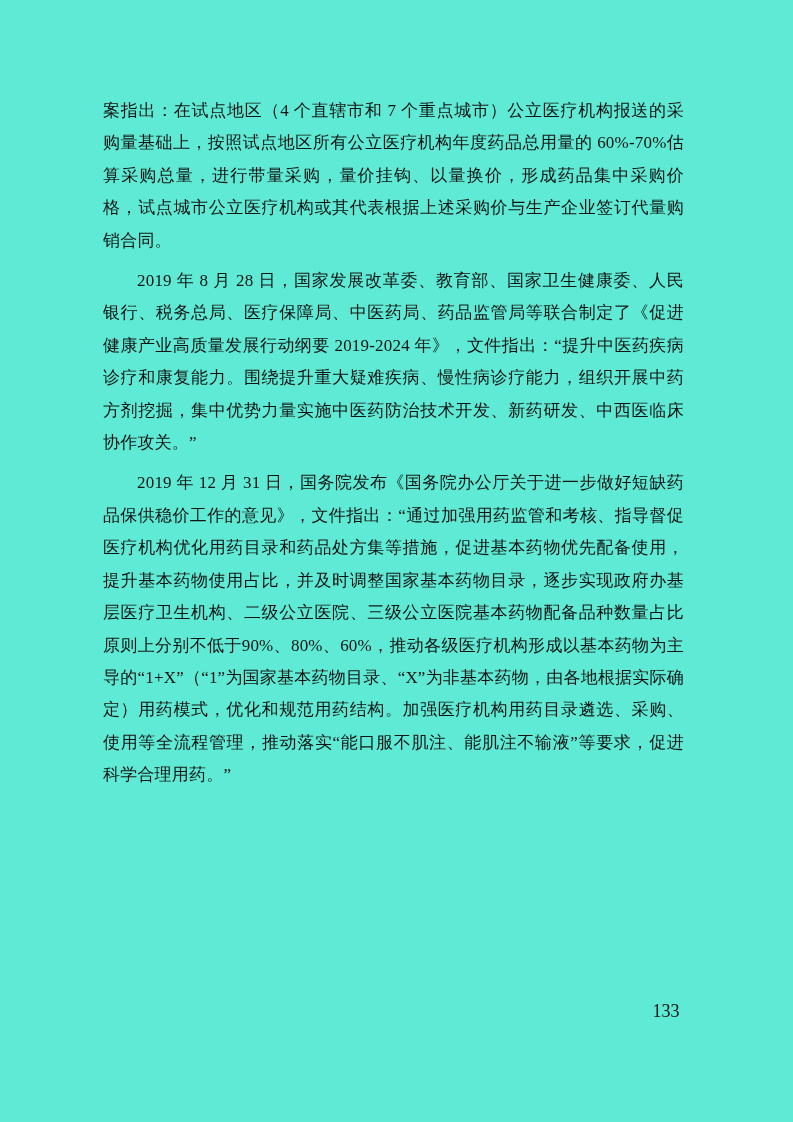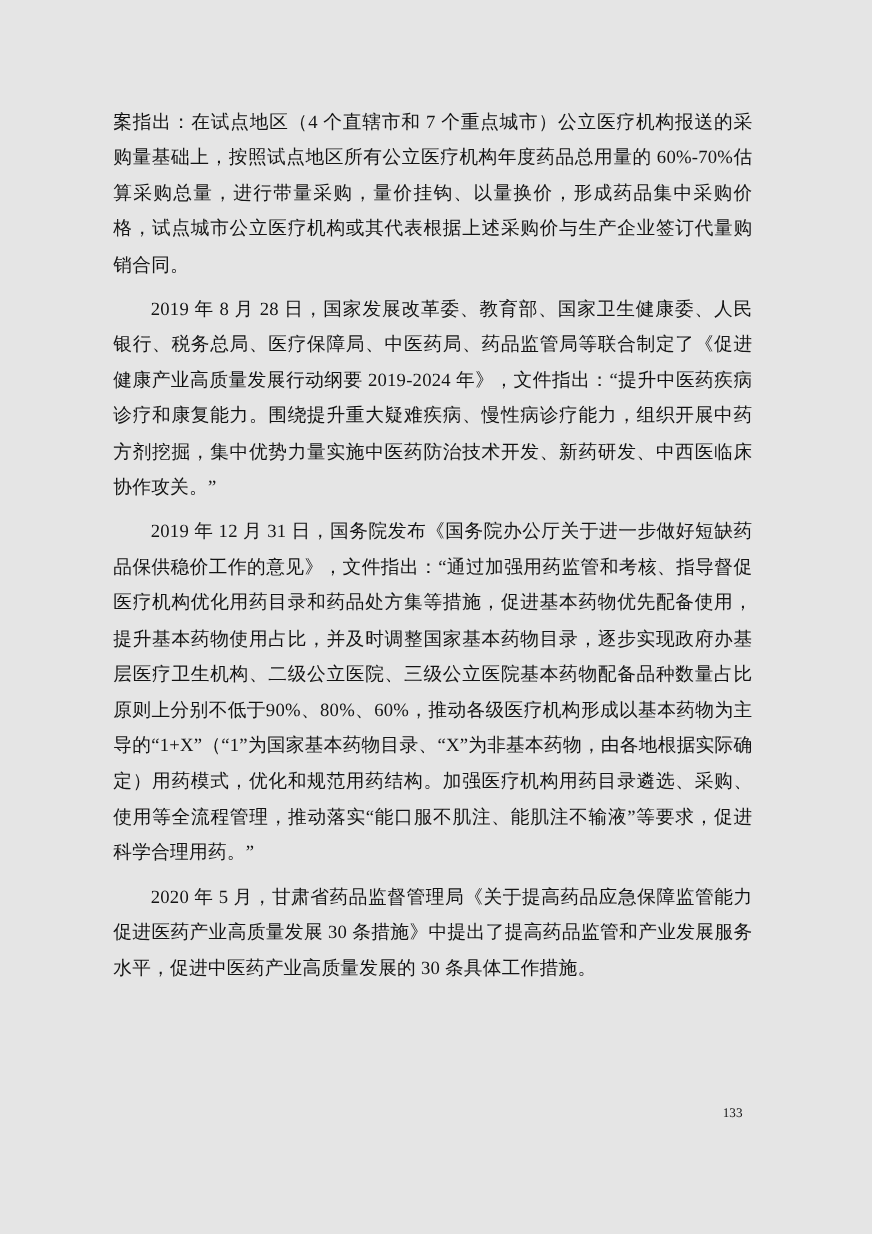--- a/index.html
+++ b/index.html
@@ -4,21 +4,21 @@
 <style>
   html, body {
     margin: 0;
     padding: 0;
     background: #ffffff;
   }
   .page {
     position: relative;
     width: 793px;
     height: 1122px;
-    background: #e5e5e5;
+    background: #5eead4;
     font-family: "Liberation Serif", "DejaVu Serif", serif;
     color: #141414;
     overflow: hidden;
   }
   .content {
     position: absolute;
     left: 103px;
     top: 95px;
     width: 581px;
     font-size: 17px;
@@ -33,29 +33,28 @@
   }
   .content p.indent {
     text-indent: 2em;
   }
   .page-number {
     position: absolute;
     left: 646px;
     top: 1002px;
     width: 40px;
     text-align: center;
-    font-size: 12px;
+    font-size: 18px;
     line-height: 18px;
     color: #141414;
   }
 </style>
 </head>
 <body>
 
 <div class="page">
   <div class="content">
     <p>案指出：在试点地区（4 个直辖市和 7 个重点城市）公立医疗机构报送的采购量基础上，按照试点地区所有公立医疗机构年度药品总用量的 60%-70%估算采购总量，进行带量采购，量价挂钩、以量换价，形成药品集中采购价格，试点城市公立医疗机构或其代表根据上述采购价与生产企业签订代量购销合同。</p>
     <p class="indent">2019 年 8 月 28 日，国家发展改革委、教育部、国家卫生健康委、人民银行、税务总局、医疗保障局、中医药局、药品监管局等联合制定了《促进健康产业高质量发展行动纲要 2019-2024 年》，文件指出：“提升中医药疾病诊疗和康复能力。围绕提升重大疑难疾病、慢性病诊疗能力，组织开展中药方剂挖掘，集中优势力量实施中医药防治技术开发、新药研发、中西医临床协作攻关。”</p>
     <p class="indent">2019 年 12 月 31 日，国务院发布《国务院办公厅关于进一步做好短缺药品保供稳价工作的意见》，文件指出：“通过加强用药监管和考核、指导督促医疗机构优化用药目录和药品处方集等措施，促进基本药物优先配备使用，提升基本药物使用占比，并及时调整国家基本药物目录，逐步实现政府办基层医疗卫生机构、二级公立医院、三级公立医院基本药物配备品种数量占比原则上分别不低于90%、80%、60%，推动各级医疗机构形成以基本药物为主导的“1+X”（“1”为国家基本药物目录、“X”为非基本药物，由各地根据实际确定）用药模式，优化和规范用药结构。加强医疗机构用药目录遴选、采购、使用等全流程管理，推动落实“能口服不肌注、能肌注不输液”等要求，促进科学合理用药。”</p>
-    <p class="indent">2020 年 5 月，甘肃省药品监督管理局《关于提高药品应急保障监管能力促进医药产业高质量发展 30 条措施》中提出了提高药品监管和产业发展服务水平，促进中医药产业高质量发展的 30 条具体工作措施。</p>
   </div>
   <div class="page-number">133</div>
 </div>
 
 </body></html>

